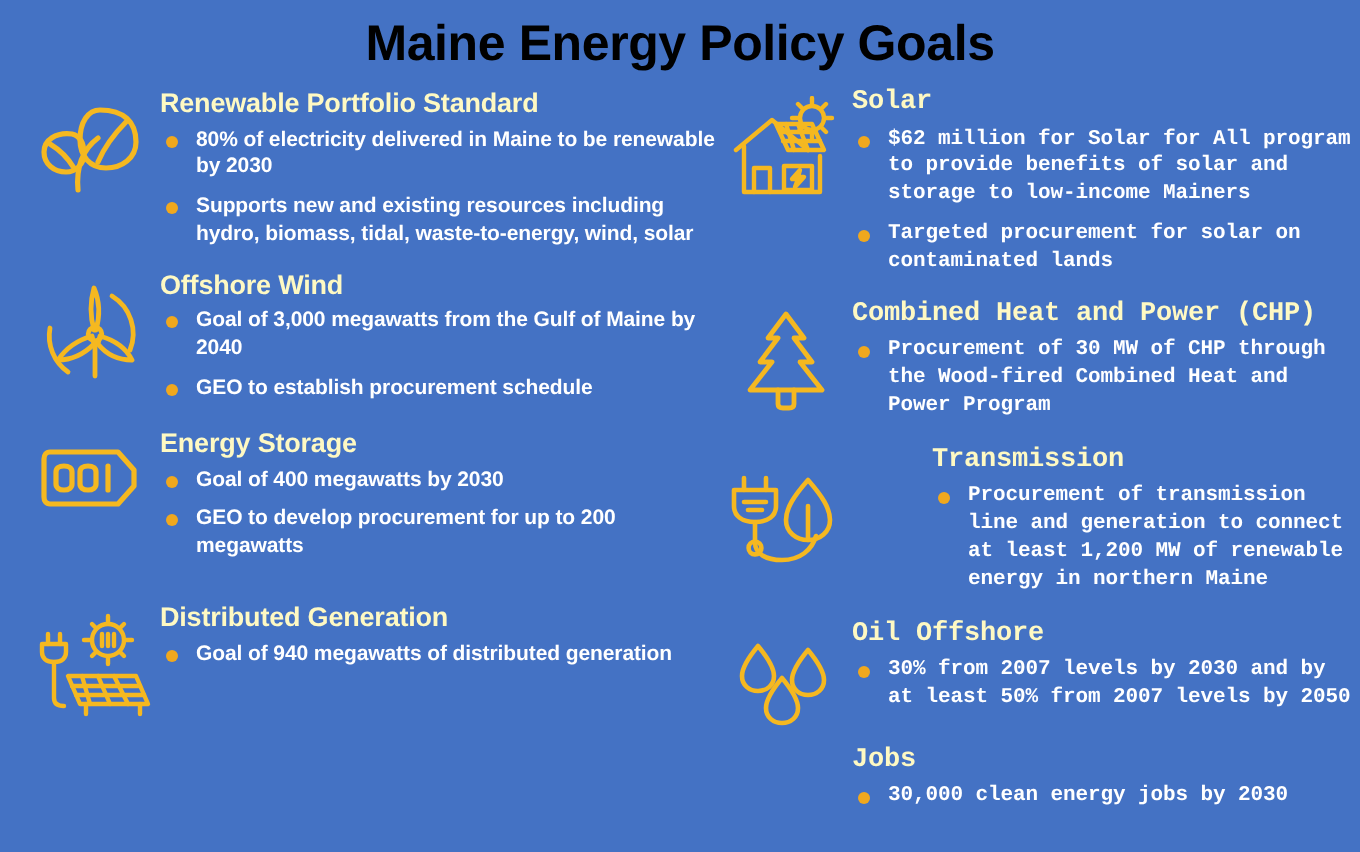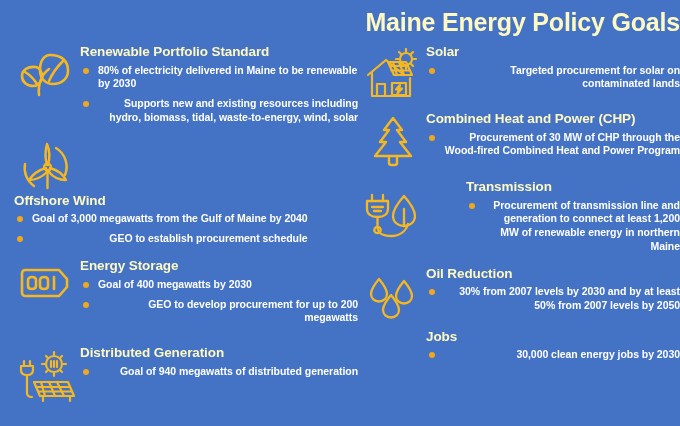--- a/index.html
+++ b/index.html
@@ -19,22 +19,22 @@
     width: 680px;
     height: 426px;
     background: #4472C4;
     box-sizing: border-box;
   }
   #title {
     position: absolute;
     top: 8px;
     left: 0;
     width: 680px;
-    text-align: right;
-    color: #fef9c3;
+    text-align: center;
+    color: #000000;
     font-size: 25px;
     font-weight: bold;
     letter-spacing: -0.2px;
   }
   .columns {
     position: absolute;
     top: 44px;
     left: 0;
     width: 680px;
     display: flex;
@@ -43,20 +43,21 @@
   .col {
     box-sizing: border-box;
   }
   .col-left {
     width: 358px;
     padding-left: 14px;
   }
   .col-right {
     width: 322px;
     padding-left: 2px;
+    font-family: Liberation Mono, monospace;
   }
   .section {
     display: flex;
     align-items: flex-start;
     margin-bottom: 7px;
   }
   .icon-slot {
     width: 66px;
     min-width: 66px;
     display: flex;
@@ -89,21 +90,20 @@
     color: #FFFFFF;
     font-size: 10.5px;
     font-weight: bold;
     line-height: 1.32;
     padding-left: 18px;
     margin-bottom: 6px;
     letter-spacing: -0.05px;
   }
   ul.bullets li:last-child {
     margin-bottom: 0;
-    text-align: right;
   }
   ul.bullets li .dot {
     position: absolute;
     left: 3px;
     top: 4px;
     width: 6px;
     height: 6px;
     border-radius: 50%;
     background: #F0A81E;
   }
@@ -133,21 +133,21 @@
         </div>
         <div class="sec-body">
           <div class="sec-head">Renewable Portfolio Standard</div>
           <ul class="bullets">
             <li><span class="dot"></span><span>80% of electricity delivered in Maine to be renewable by 2030</span></li>
             <li><span class="dot"></span><span>Supports new and existing resources including hydro, biomass, tidal, waste-to-energy, wind, solar</span></li>
           </ul>
         </div>
       </div>
 
-      <div class="section" style="margin-top:10px;flex-direction:column;">
+      <div class="section" style="margin-top:10px;">
         <div class="icon-slot">
           <svg width="54" height="54" viewBox="0 0 54 54">
             <g fill="none" stroke="#F5B820" stroke-width="2.4" stroke-linecap="round" stroke-linejoin="round">
               <path d="M27 26 C25 19 25 12 27 5 C30 12 30 19 28 26 Z"></path>
               <path d="M26 29 C19 31 13 35 9 41 C16 41 22 38 27 33 Z"></path>
               <path d="M30 29 C37 31 43 35 46 41 C39 41 33 38 29 33 Z"></path>
               <circle cx="27.5" cy="28" r="3.4"></circle>
               <path d="M27.5 32 L27.5 49"></path>
               <path d="M36 9 A22 22 0 0 1 45 36"></path>
               <path d="M14 47 A22 22 0 0 1 5 25"></path>
@@ -234,20 +234,21 @@
               <path d="M13 48 L13 36 L21 36 L21 48"></path>
 
               <path d="M28 35 L42 35 L42 47 L28 47 Z"></path>
               <path d="M36 37 L32 41.5 L35 41.5 L33.5 45.5 L38 40.5 L35 40.5 Z"></path>
             </g>
           </svg>
         </div>
         <div class="sec-body">
           <div class="sec-head">Solar</div>
           <ul class="bullets">
+            <li><span class="dot"></span><span>$62 million for Solar for All program to provide benefits of solar and storage to low-income Mainers</span></li>
             <li><span class="dot"></span><span>Targeted procurement for solar on contaminated lands</span></li>
           </ul>
         </div>
       </div>
 
       <div class="section" style="margin-top:11px;">
         <div class="icon-slot">
           <svg width="50" height="52" viewBox="0 0 50 52">
             <g fill="none" stroke="#F5B820" stroke-width="2.4" stroke-linecap="round" stroke-linejoin="round">
               <path d="M25 3 L34 15 L29 15 L38 27 L32 27 L43 41 L7 41 L18 27 L12 27 L21 15 L16 15 Z"></path>
@@ -293,21 +294,21 @@
         <div class="icon-slot" style="padding-top:10px;">
           <svg width="52" height="46" viewBox="0 0 52 46">
             <g fill="none" stroke="#F5B820" stroke-width="2.3" stroke-linecap="round" stroke-linejoin="round">
               <path d="M12 3 C17 9 20 14 20 18 C20 22.5 16.5 25.5 12 25.5 C7.5 25.5 4 22.5 4 18 C4 14 7 9 12 3 Z"></path>
               <path d="M37 5 C42 11 45 16 45 20 C45 24.5 41.5 27.5 37 27.5 C32.5 27.5 29 24.5 29 20 C29 16 32 11 37 5 Z"></path>
               <path d="M24 19 C29 25 32 30 32 34 C32 38.5 28.5 41.5 24 41.5 C19.5 41.5 16 38.5 16 34 C16 30 19 25 24 19 Z"></path>
             </g>
           </svg>
         </div>
         <div class="sec-body">
-          <div class="sec-head">Oil Reduction</div>
+          <div class="sec-head">Oil Offshore</div>
           <ul class="bullets">
             <li><span class="dot"></span><span>30% from 2007 levels by 2030 and by at least 50% from 2007 levels by 2050</span></li>
           </ul>
         </div>
       </div>
 
       <div class="section" style="margin-top:2px;">
         <div class="icon-slot"></div>
         <div class="sec-body">
           <div class="sec-head">Jobs</div>

